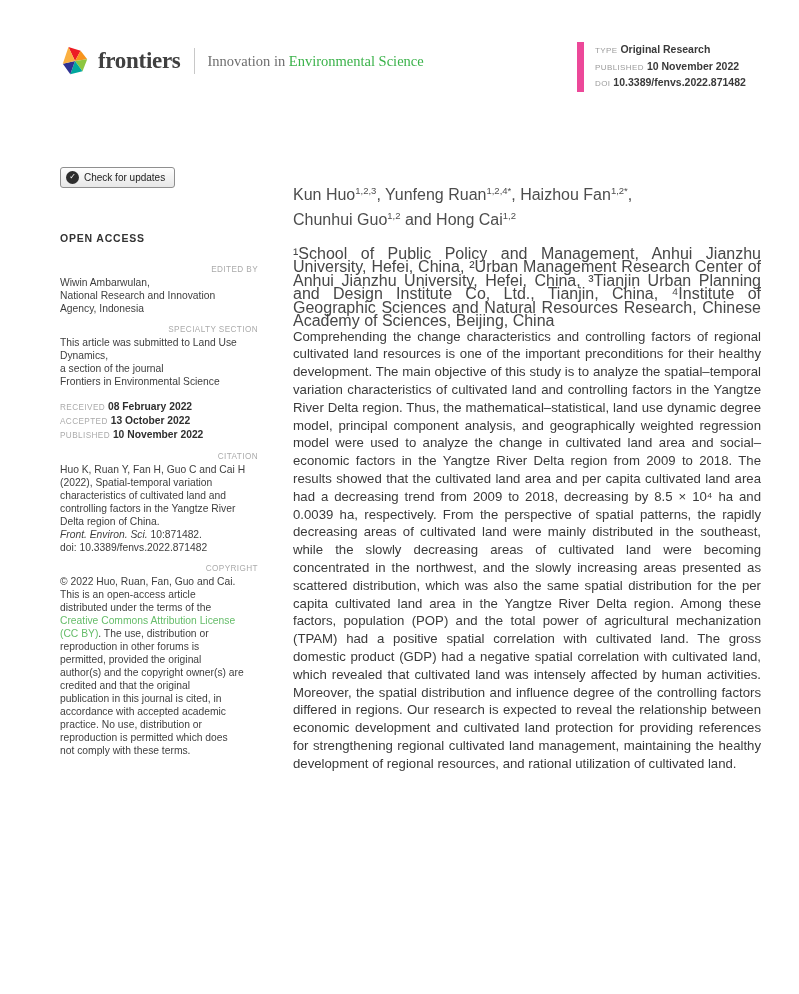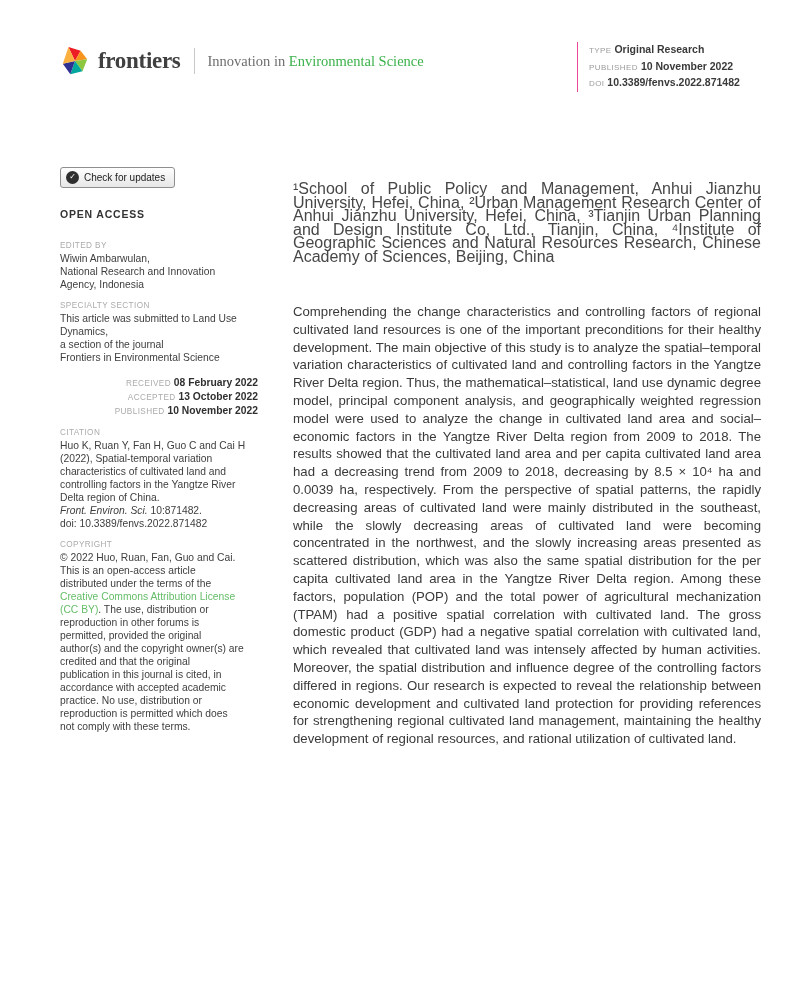--- a/index.html
+++ b/index.html
@@ -19,69 +19,69 @@
   }
   
   .header-left{position:absolute;left:60px;top:44px;display:flex;align-items:center;font-family:Liberation Serif, serif;}
   .logo-icon{width:30px;height:34px;margin-right:8px;}
   .brand{font-size:23px;font-weight:bold;color:#404040;letter-spacing:-0.3px;}
   .hdr-divider{width:1px;height:26px;background:#c8c8c8;margin:0 12px 0 14px;}
   .journal{font-size:14.5px;color:#6e6e6e;}
   .journal .jname{color:var(--brand-green);}
   .header-meta{
     position:absolute;left:577px;top:42px;width:180px;
-    border-left:1px solid #ec4899;padding-left:11px;
+    border-left:7px solid #ec4899;padding-left:11px;
   }
   .meta-row{font-size:10.5px;line-height:14.5px;white-space:nowrap;}
   .mlabel{font-size:8px;color:var(--text-gray);letter-spacing:.4px;}
   .mval{color:#3a3a3a;font-weight:600;}
   
   .sidebar{position:absolute;left:60px;top:165px;width:198px;}
   .check-btn{
     display:inline-flex;align-items:center;gap:5px;
     border:1px solid #8f8f8f;border-radius:3px;
     background:linear-gradient(#fefefe,#e7e7e7);
     padding:3px 9px 3px 5px;font-size:10px;color:#222;cursor:pointer;
     font-family:inherit;
   }
   .cm-circle{
     width:13px;height:13px;border-radius:50%;background:#2e2e2e;color:#fff;
     display:inline-flex;align-items:center;justify-content:center;
     font-size:8px;line-height:1;
   }
-  .open-access{margin-top:20px;font-size:10.5px;font-weight:bold;color:#333;letter-spacing:.8px;}
+  .open-access{margin-top:44px;font-size:10.5px;font-weight:bold;color:#333;letter-spacing:.8px;}
   .sb-sections{margin-top:21px;}
   .sb-section{margin-bottom:10px;}
-  .slabel{display:block;font-size:8.2px;color:#ababab;letter-spacing:.4px;margin-bottom:2px;}
+  .slabel{display:block;font-size:8.2px;color:#ababab;letter-spacing:.4px;margin-bottom:2px;text-align:right;}
   .sbody{font-size:10.3px;line-height:13px;color:#3e3e3e;white-space:pre-line;}
   .date-row{font-size:10.3px;line-height:13px;}
   .date-row .dlabel{font-size:8.2px;color:#ababab;letter-spacing:.4px;}
   .date-row .dval{color:#2f2f2f;font-weight:600;}
-  .dates{margin-bottom:10px;margin-top:12px;text-align:right;}
+  .dates{margin-bottom:10px;margin-top:12px;}
   .sbody em{font-style:italic;}
   .cc-link{color:var(--link-green);text-decoration:none;cursor:pointer;}
   .email{color:#3e3e3e;text-decoration:none;display:block;cursor:pointer;}
   .corr-name{display:block;}
   
   .main{position:absolute;left:293px;top:166px;width:468px;}
   .title{
     font-size:27.5px;line-height:34.5px;font-weight:600;color:#262626;
     letter-spacing:-0.2px;white-space:pre-line;
   }
   .authors{
     margin-top:14px;font-size:16px;line-height:21px;color:#4d4d4d;
     white-space:pre-line;
   }
   .authors sup{font-size:9.5px;color:#4d4d4d;}
   .affiliations{
     margin-top:16px;font-size:16px;line-height:13.5px;color:#474747;
     text-align:justify;
   }
   .abstract{
-    margin-top:40px;font-size:13.2px;line-height:17.8px;color:#3a3a3a;
+    font-size:13.2px;line-height:17.8px;color:#3a3a3a;
     text-align:justify;
   }
 </style>
 </head>
 <body>
 
 <div class="header-left">
   <svg class="logo-icon" viewBox="0 0 32 36" aria-hidden="true">
     <polygon points="16,18 9,3 22,7" fill="#ed1c24"></polygon>
     <polygon points="16,18 22,7 29,16" fill="#f7941d"></polygon>
@@ -177,15 +177,17 @@
 publication in this journal is cited, in
 accordance with accepted academic
 practice. No use, distribution or
 reproduction is permitted which does
 not comply with these terms.</span></div>
     </div>
   </div>
 </div>
 
 <div class="main">
+  <div class="authors"><span>Kun Huo</span><sup>1,2,3</sup><span>, Yunfeng Ruan</span><sup>1,2,4*</sup><span>, Haizhou Fan</span><sup>1,2*</sup><span>,
+Chunhui Guo</span><sup>1,2</sup><span> and Hong Cai</span><sup>1,2</sup></div>
   <div class="affiliations">¹School of Public Policy and Management, Anhui Jianzhu University, Hefei, China, ²Urban Management Research Center of Anhui Jianzhu University, Hefei, China, ³Tianjin Urban Planning and Design Institute Co, Ltd., Tianjin, China, ⁴Institute of Geographic Sciences and Natural Resources Research, Chinese Academy of Sciences, Beijing, China</div>
   <div class="abstract">Comprehending the change characteristics and controlling factors of regional cultivated land resources is one of the important preconditions for their healthy development. The main objective of this study is to analyze the spatial–temporal variation characteristics of cultivated land and controlling factors in the Yangtze River Delta region. Thus, the mathematical–statistical, land use dynamic degree model, principal component analysis, and geographically weighted regression model were used to analyze the change in cultivated land area and social–economic factors in the Yangtze River Delta region from 2009 to 2018. The results showed that the cultivated land area and per capita cultivated land area had a decreasing trend from 2009 to 2018, decreasing by 8.5 × 10⁴ ha and 0.0039 ha, respectively. From the perspective of spatial patterns, the rapidly decreasing areas of cultivated land were mainly distributed in the southeast, while the slowly decreasing areas of cultivated land were becoming concentrated in the northwest, and the slowly increasing areas presented as scattered distribution, which was also the same spatial distribution for the per capita cultivated land area in the Yangtze River Delta region. Among these factors, population (POP) and the total power of agricultural mechanization (TPAM) had a positive spatial correlation with cultivated land. The gross domestic product (GDP) had a negative spatial correlation with cultivated land, which revealed that cultivated land was intensely affected by human activities. Moreover, the spatial distribution and influence degree of the controlling factors differed in regions. Our research is expected to reveal the relationship between economic development and cultivated land protection for providing references for strengthening regional cultivated land management, maintaining the healthy development of regional resources, and rational utilization of cultivated land.</div>
 </div>
 
 </body></html>

